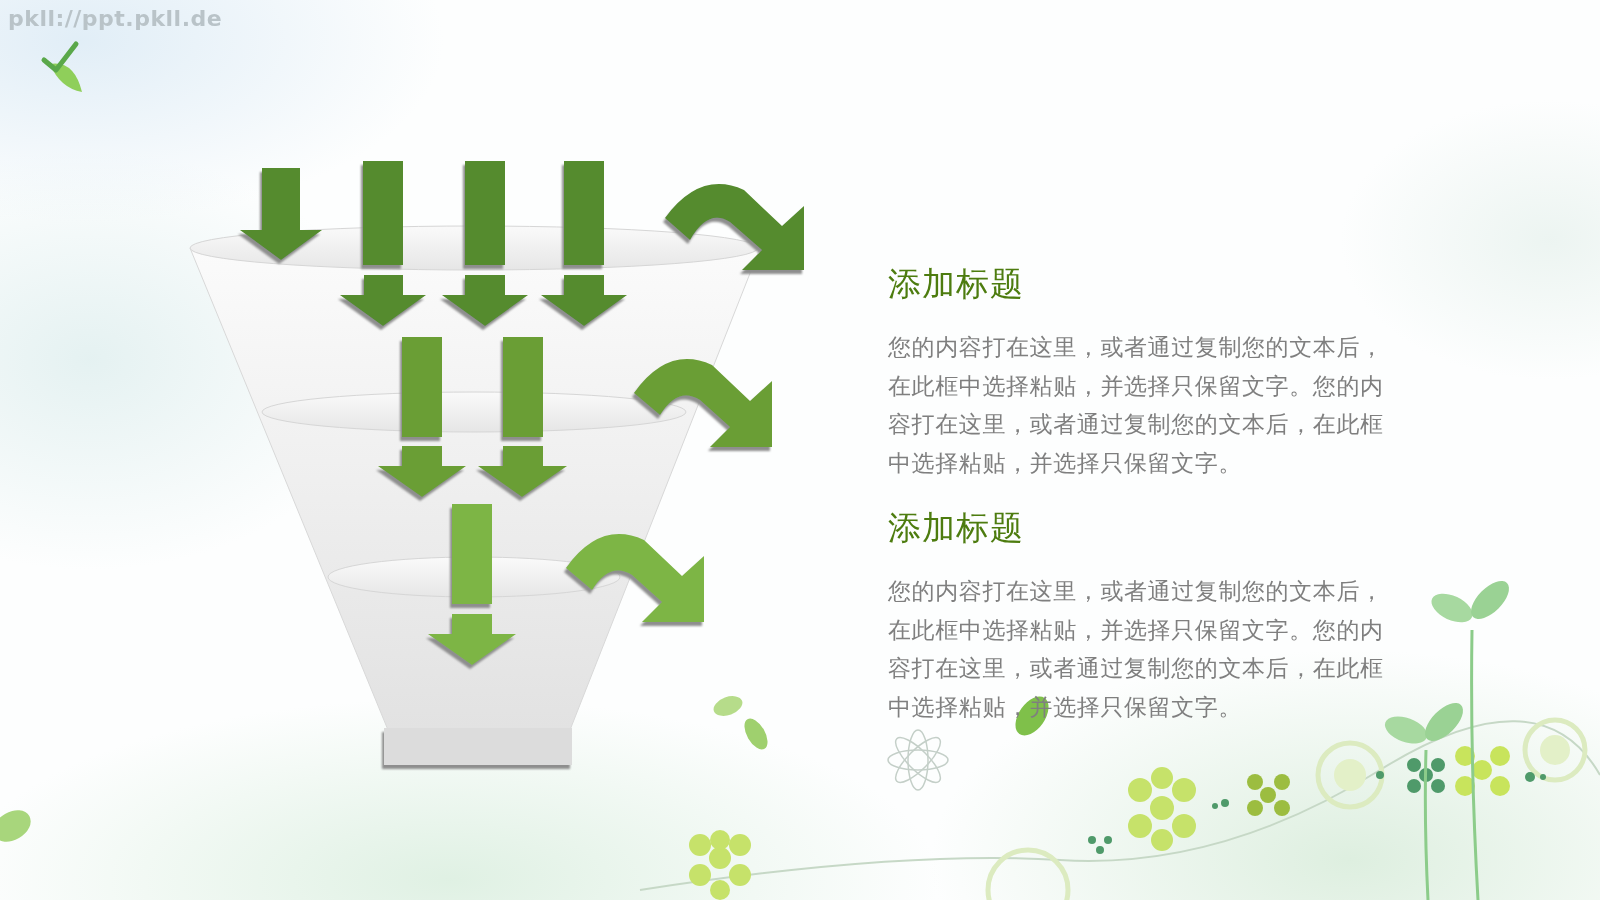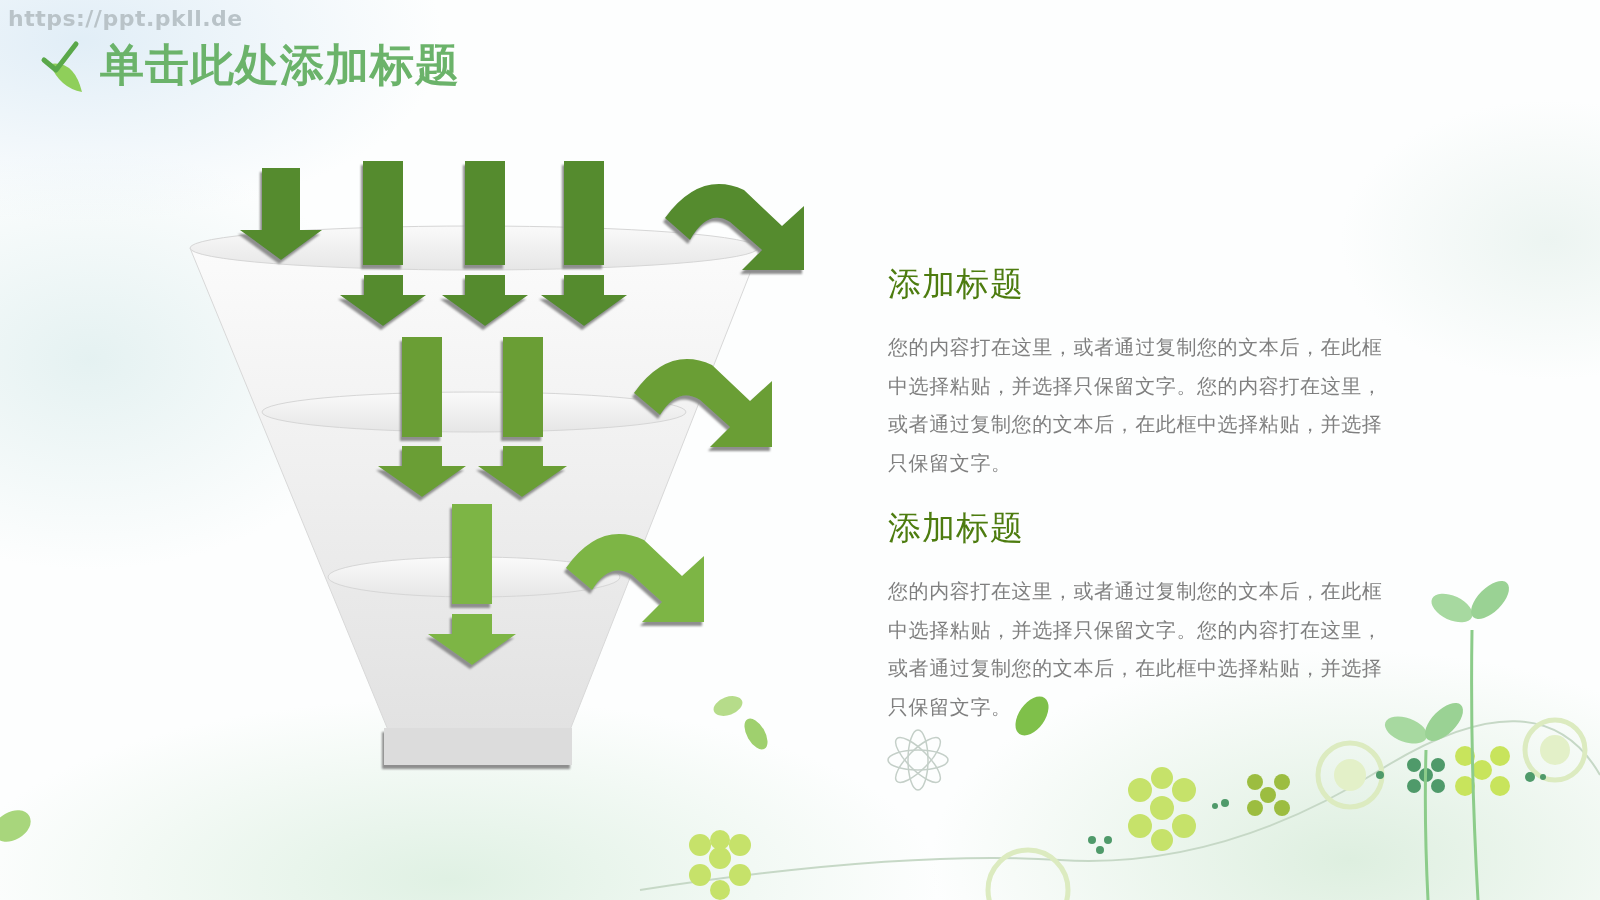--- a/index.html
+++ b/index.html
@@ -26,21 +26,21 @@
     font-size: 44px; font-weight: bold; color: #6bb36a;
     letter-spacing: 1px; line-height: 56px;
   }
   .diagram { position: absolute; left: 0; top: 0; width: 860px; height: 900px; }
   .text-block { position: absolute; left: 888px; width: 520px; color: #7a7a7a; }
   .text-block h2 {
     font-weight: normal; font-size: 33px; color: #4d7c0f; line-height: 40px;
     margin-bottom: 24px; letter-spacing: 1px;
   }
   .text-block p {
-    font-size: 20px; line-height: 38.5px; color: #7f7f7f;
+    font-size: 23px; line-height: 38.5px; color: #7f7f7f;
     width: 505px; letter-spacing: 0.6px;
   }
   .block-1 { top: 264px; }
   .block-2 { top: 508px; }
   .deco { position: absolute; left: 0; top: 0; width: 1600px; height: 900px; pointer-events: none; }
 </style>
 </head>
 <body>
 
 <svg class="deco" viewBox="0 0 1600 900">
@@ -124,28 +124,27 @@
   <g>
     <path d="M1472 630 Q 1470 760 1478 900" stroke="#8ccc8a" stroke-width="3" fill="none"></path>
     <ellipse cx="1452" cy="608" rx="22" ry="12" fill="#a7d9a0" transform="rotate(25 1452 608)"></ellipse>
     <ellipse cx="1490" cy="600" rx="24" ry="12" fill="#9ad294" transform="rotate(-45 1490 600)"></ellipse>
     <path d="M1426 750 Q 1424 820 1428 900" stroke="#8ccc8a" stroke-width="3" fill="none"></path>
     <ellipse cx="1406" cy="730" rx="22" ry="12" fill="#a7d9a0" transform="rotate(20 1406 730)"></ellipse>
     <ellipse cx="1444" cy="722" rx="24" ry="12" fill="#9ad294" transform="rotate(-45 1444 722)"></ellipse>
   </g>
 </svg>
 
-<div class="watermark">https://ppt.pkll.de</div>
+<div class="watermark">pkll://ppt.pkll.de</div>
 
 <div class="title-wrap">
   <svg class="title-icon" viewBox="0 0 52 62">
     <path d="M10 30 Q 34 26 42 58 Q 20 54 10 30 Z" fill="#8fcf5a"></path>
     <path d="M4 26 L 16 36 L 36 10" stroke="#5aa84a" stroke-width="5" fill="none" stroke-linecap="round" stroke-linejoin="round"></path>
   </svg>
-  <div class="title">单击此处添加标题</div>
 </div>
 
 <svg class="diagram" viewBox="0 0 860 900">
   <defs>
     <linearGradient id="funnelBody" x1="0" y1="0" x2="0" y2="1">
       <stop offset="0" stop-color="#fbfbfb"></stop>
       <stop offset="1" stop-color="#e2e2e2"></stop>
     </linearGradient>
     <linearGradient id="rimGrad" x1="0" y1="0" x2="0" y2="1">
       <stop offset="0" stop-color="#fafafa"></stop>

